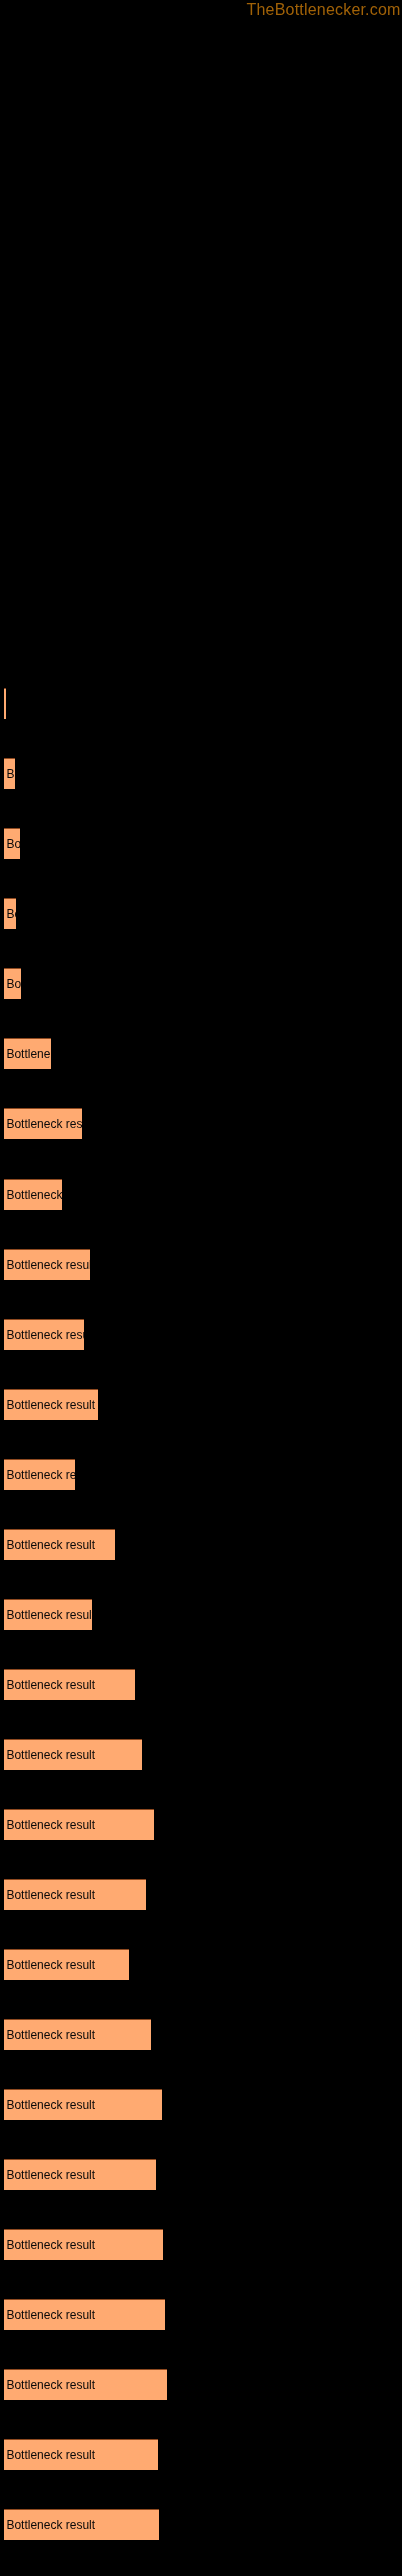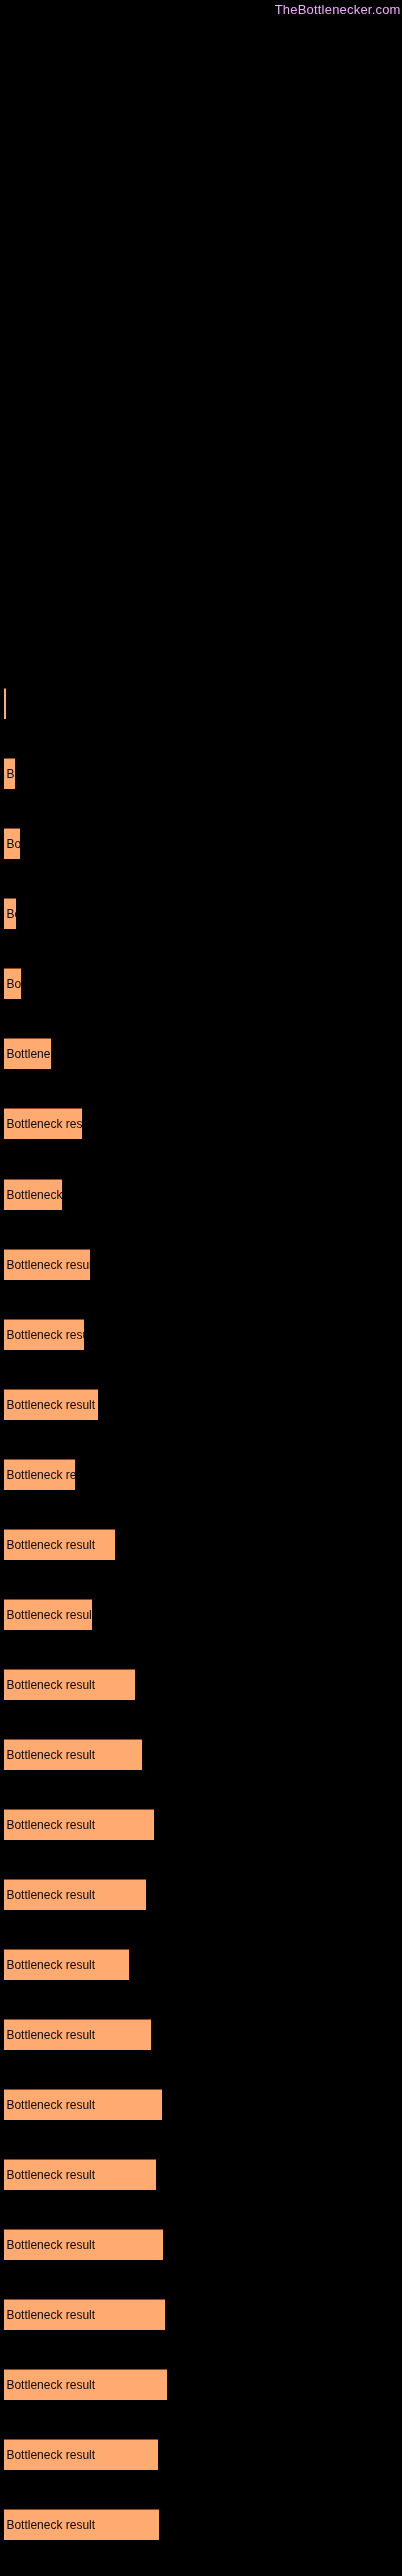--- a/index.html
+++ b/index.html
@@ -29,24 +29,24 @@
     position: absolute;
     top: 0;
     left: 0;
     width: 403px;
     height: 22.5px;
   }
   #site-title {
     position: absolute;
     right: 2.4px;
     top: 0px;
-    font-size: 13px;
+    font-size: 16px;
     line-height: 20px;
     letter-spacing: 0.2px;
-    color: #f0abfc;
+    color: #a16207;
     white-space: nowrap;
     font-weight: 400;
   }
 
   
   #chart {
     position: absolute;
     left: 0;
     top: 0;
     width: 403px;

